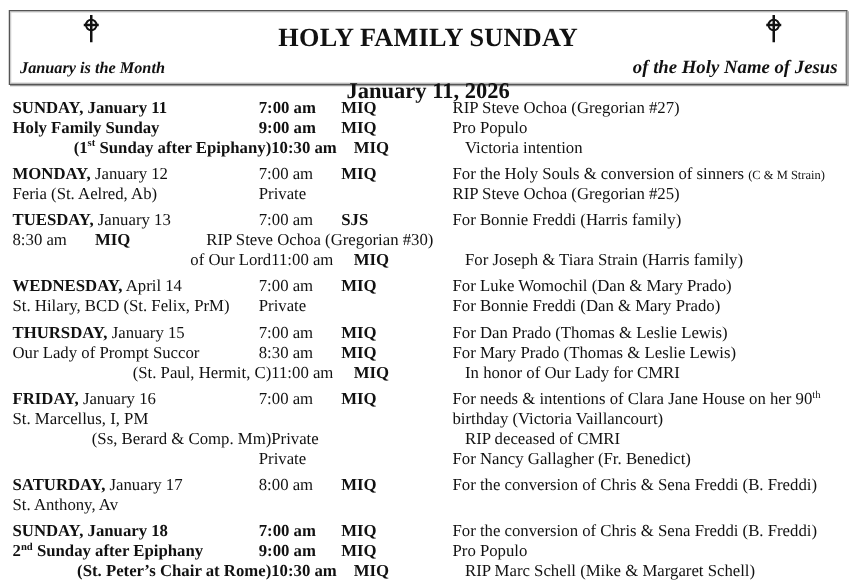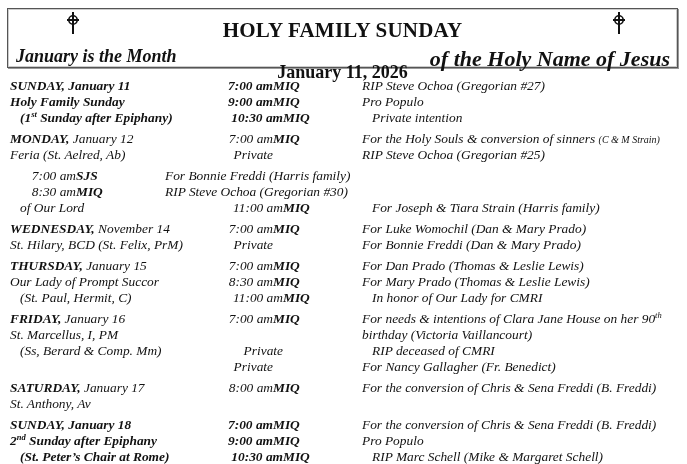--- a/index.html
+++ b/index.html
@@ -7,31 +7,31 @@
          font-family: "Liberation Serif", "DejaVu Serif", serif; color: #111; }
   .header-box { position: absolute; left: 7px; top: 8px; width: 671px; height: 60px;
                 border: 1px solid #555; box-shadow: 1px 1px 0 #999, inset 0 0 0 1px #ccc; box-sizing: border-box; }
   .cross { position: absolute; top: 3px; width: 14px; height: 22px; }
   .cross.left { left: 58px; }
   .cross.right { left: 604px; }
   .title { position: absolute; top: 9px; left: 0; width: 100%; text-align: center;
            font-size: 21px; font-weight: bold; letter-spacing: 0.2px; }
   .date { position: absolute; top: 34px; left: 0; width: 100%; text-align: center;
           font-size: 18px; font-weight: bold; margin-top: 19px; }
-  .sub-left { position: absolute; top: 37px; left: 8px; font-size: 18px; font-style: italic; font-weight: bold; }
-  .sub-right { position: absolute; top: 37px; right: 7px; font-size: 22px; font-style: italic; font-weight: bold; }
+  .sub-left { position: absolute; top: 37px; left: 8px; font-size: 13px; font-style: italic; font-weight: bold; }
+  .sub-right { position: absolute; top: 37px; right: 7px; font-size: 15px; font-style: italic; font-weight: bold; }
 
   .schedule { position: absolute; left: 10px; top: 78px; width: 670px; }
   .day { margin-bottom: 5px; }
-  .row { display: flex; height: 16px; line-height: 16px; font-size: 13.4px; white-space: nowrap; font-style: italic; }
+  .row { display: flex; height: 16px; line-height: 16px; font-size: 13.4px; white-space: nowrap; }
   .c-desc { width: 197px; }
-  .c-time { width: 66px; text-align: right; }
+  .c-time { width: 66px; }
   .c-loc { width: 89px; font-weight: bold; }
   .c-int { flex: 1; }
-  .indent { padding-left: 10px; }
+  .indent { padding-left: 10px; text-align: right; }
   .bold { font-weight: bold; }
   .small { font-size: 10px; }
   sup { font-size: 8.5px; line-height: 0; vertical-align: 5px; }
 </style>
 </head>
 <body>
 
 <div class="header-box">
   <svg class="cross left" viewBox="0 0 14 22">
     <line x1="7" y1="0" x2="7" y2="22" stroke="#111" stroke-width="2"></line>
@@ -60,58 +60,59 @@
       <div class="row">
         <div class="c-desc bold"><span>Holy Family Sunday</span></div>
         <div class="c-time bold">9:00 am</div>
         <div class="c-loc">MIQ</div>
         <div class="c-int"><span>Pro Populo</span></div>
       </div>
       <div class="row">
         <div class="c-desc bold indent"><span>(1</span><sup>st</sup><span> Sunday after Epiphany)</span></div>
         <div class="c-time bold">10:30 am</div>
         <div class="c-loc">MIQ</div>
-        <div class="c-int"><span>Private intention</span></div>
+        <div class="c-int"><span>Victoria intention</span></div>
       </div>
     </div>
     <div class="day">
       <div class="row">
         <div class="c-desc"><span class="bold">MONDAY,</span><span> January 12</span></div>
         <div class="c-time">7:00 am</div>
         <div class="c-loc">MIQ</div>
         <div class="c-int"><span>For the Holy Souls &amp; conversion of sinners </span><span class="small">(C &amp; M Strain)</span></div>
       </div>
       <div class="row">
         <div class="c-desc"><span>Feria (St. Aelred, Ab)</span></div>
         <div class="c-time">Private</div>
         <div class="c-loc"></div>
         <div class="c-int"><span>RIP Steve Ochoa (Gregorian #25)</span></div>
       </div>
     </div>
     <div class="day">
       <div class="row">
+        <div class="c-desc"><span class="bold">TUESDAY,</span><span> January 13</span></div>
         <div class="c-time">7:00 am</div>
         <div class="c-loc">SJS</div>
         <div class="c-int"><span>For Bonnie Freddi (Harris family)</span></div>
       </div>
       <div class="row">
         <div class="c-time">8:30 am</div>
         <div class="c-loc">MIQ</div>
         <div class="c-int"><span>RIP Steve Ochoa (Gregorian #30)</span></div>
       </div>
       <div class="row">
         <div class="c-desc indent"><span>of Our Lord</span></div>
         <div class="c-time">11:00 am</div>
         <div class="c-loc">MIQ</div>
         <div class="c-int"><span>For Joseph &amp; Tiara Strain (Harris family)</span></div>
       </div>
     </div>
     <div class="day">
       <div class="row">
-        <div class="c-desc"><span class="bold">WEDNESDAY,</span><span> November 14</span></div>
+        <div class="c-desc"><span class="bold">WEDNESDAY,</span><span> April 14</span></div>
         <div class="c-time">7:00 am</div>
         <div class="c-loc">MIQ</div>
         <div class="c-int"><span>For Luke Womochil (Dan &amp; Mary Prado)</span></div>
       </div>
       <div class="row">
         <div class="c-desc"><span>St. Hilary, BCD (St. Felix, PrM)</span></div>
         <div class="c-time">Private</div>
         <div class="c-loc"></div>
         <div class="c-int"><span>For Bonnie Freddi (Dan &amp; Mary Prado)</span></div>
       </div>

